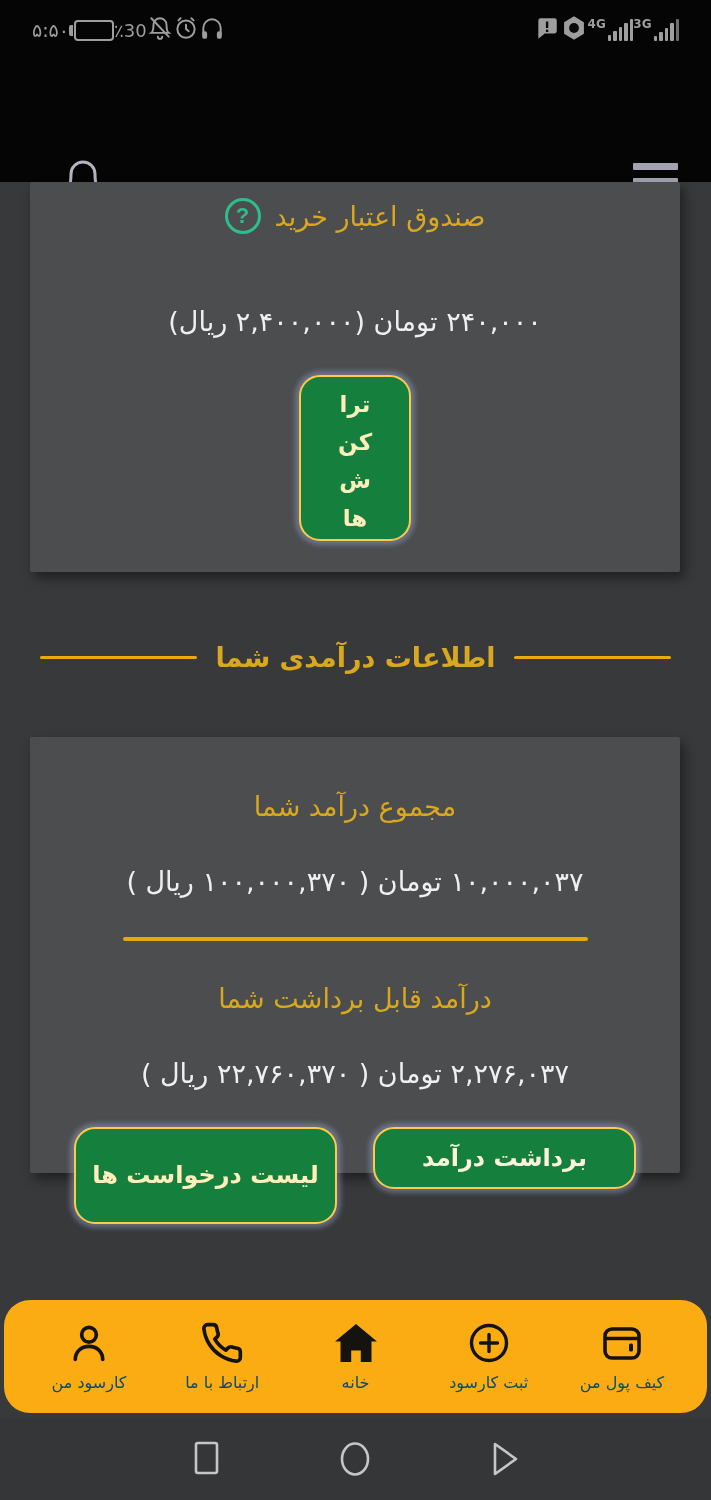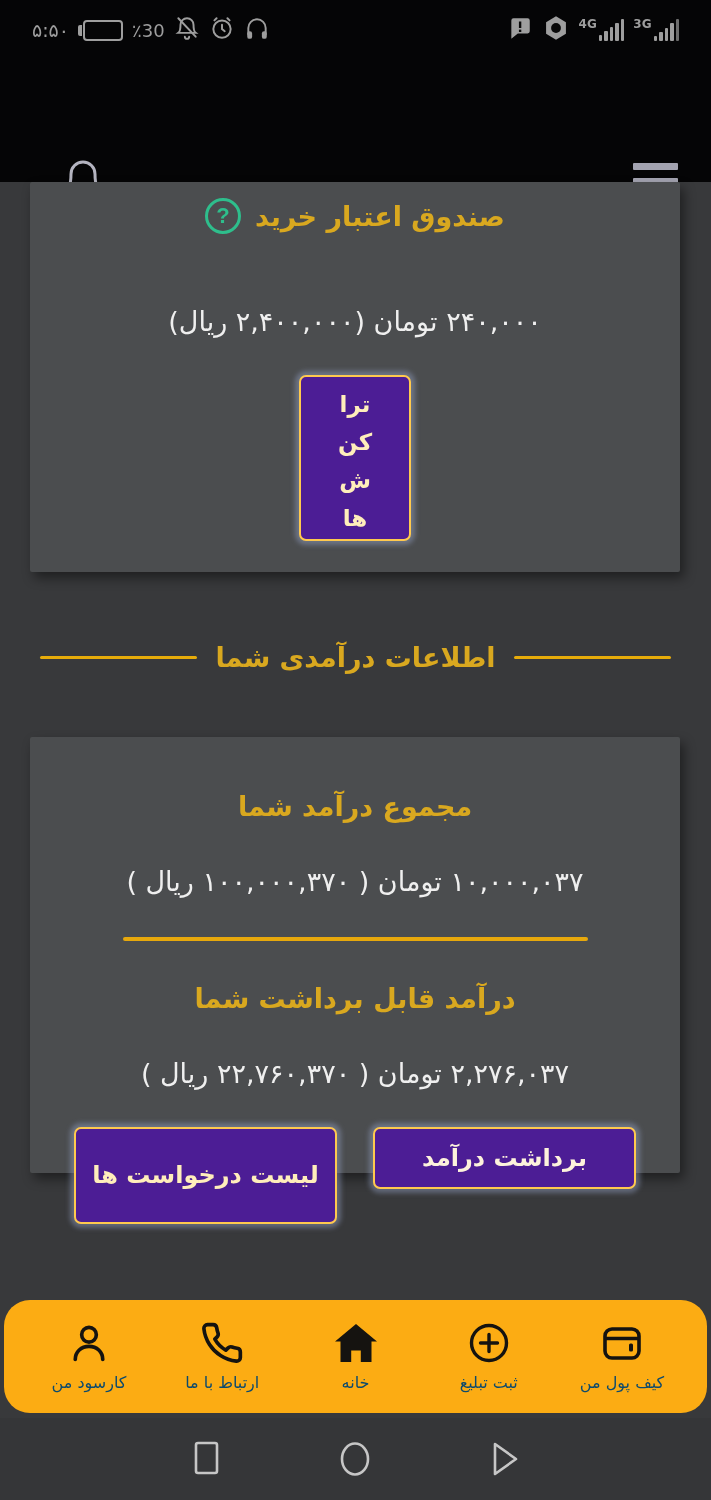--- a/index.html
+++ b/index.html
@@ -6,21 +6,21 @@
   .screen{
     position:relative;width:711px;height:1500px;overflow:hidden;
     background:#0a0a0b;font-family:"DejaVu Sans",sans-serif;direction:rtl;
   }
   
   .statusbar{
     position:absolute;top:0;left:0;width:711px;height:60px;background:#050506;
     display:flex;justify-content:space-between;align-items:center;
     padding:0 32px;box-sizing:border-box;direction:ltr;color:#9e9e9e;
   }
-  .sb-group{display:flex;align-items:center;gap:9px;}
+  .sb-group{display:flex;align-items:center;gap:0;}
   .sb-time{font-size:19px;letter-spacing:1px;}
   .sb-pct{font-size:18px;}
   .battery{display:flex;align-items:center;}
   .battery .cap{width:4px;height:11px;background:#9e9e9e;border-radius:2px 0 0 2px;margin-right:1px;}
   .battery .body{width:40px;height:21px;border:2px solid #9e9e9e;border-radius:4px;padding:2px;box-sizing:border-box;}
   .battery .fill{width:74%;height:100%;background:#aeaeae;border-radius:1px;}
   .netgrp{display:flex;align-items:center;gap:2px;}
   .netlabel{font-size:12px;font-weight:bold;color:#9e9e9e;align-self:flex-start;line-height:10px;}
   .bars{display:flex;align-items:flex-end;gap:2px;height:22px;}
   .bars i{display:block;width:3.5px;background:#9e9e9e;border-radius:1px;}
@@ -31,31 +31,31 @@
   .burger span{display:block;height:7px;background:#a3a3b0;border-radius:1px;}
   
   .content{position:absolute;top:182px;left:0;width:711px;height:1318px;background:#38393b;}
   .card{
     position:absolute;left:30px;width:650px;background:#4b4d4f;
     box-shadow:4px 6px 12px rgba(0,0,0,.45);border-radius:2px;
   }
   .card1{top:0;height:390px;}
   .card2{top:555px;height:436px;}
   .card-title{
-    color:#d9a81f;font-size:27px;font-weight:bold;text-align:center;
+    color:#d9a81f;font-size:27px;font-weight:normal;text-align:center;
   }
   .title-row{display:flex;align-items:center;justify-content:center;gap:14px;padding-top:16px;}
   .qmark{
     width:36px;height:36px;border:3px solid #2ebe8c;border-radius:50%;
     color:#2ebe8c;font-size:22px;font-weight:bold;display:flex;align-items:center;justify-content:center;
     background:none;cursor:pointer;box-sizing:border-box;direction:ltr;
   }
   .amount{color:#efefef;font-size:27px;text-align:center;margin-top:72px;}
   .btn{
-    background:#4c1d95;border:2px solid #ffc94e;border-radius:7px;
+    background:#15803d;border:2px solid #ffc94e;border-radius:21px;
     box-shadow:0 0 5px 4px rgba(150,165,200,.45);
     color:#fdf2dc;font-size:24px;font-weight:bold;cursor:pointer;
     font-family:"DejaVu Sans",sans-serif;
   }
   .tx-btn{
     display:block;margin:38px auto 0;width:112px;height:166px;
     color:#ffeebb;font-size:23px;line-height:38px;padding-top:6px;box-sizing:border-box;
   }
   .tx-btn span{display:block;text-align:center;}
   .divider{
@@ -228,21 +228,21 @@
       </span>
       <span class="lbl">کیف پول من</span>
     </button>
     <button class="nav-item">
       <span>
         <svg width="46" height="44" viewBox="0 0 44 44" fill="none" stroke="#151310" stroke-width="3.4" stroke-linecap="round">
           <circle cx="22" cy="22" r="17.5"></circle>
           <path d="M22 13.5 V30.5 M13.5 22 H30.5"></path>
         </svg>
       </span>
-      <span class="lbl">ثبت تبلیغ</span>
+      <span class="lbl">ثبت کارسود</span>
     </button>
     <button class="nav-item">
       <span>
         <svg width="46" height="44" viewBox="0 0 44 44">
           <path d="M22 3 L43 20.5 H37.5 V41 H26.8 V29.5 H17.2 V41 H6.5 V20.5 H1 Z" fill="#151310"></path>
         </svg>
       </span>
       <span class="lbl">خانه</span>
     </button>
     <button class="nav-item">

